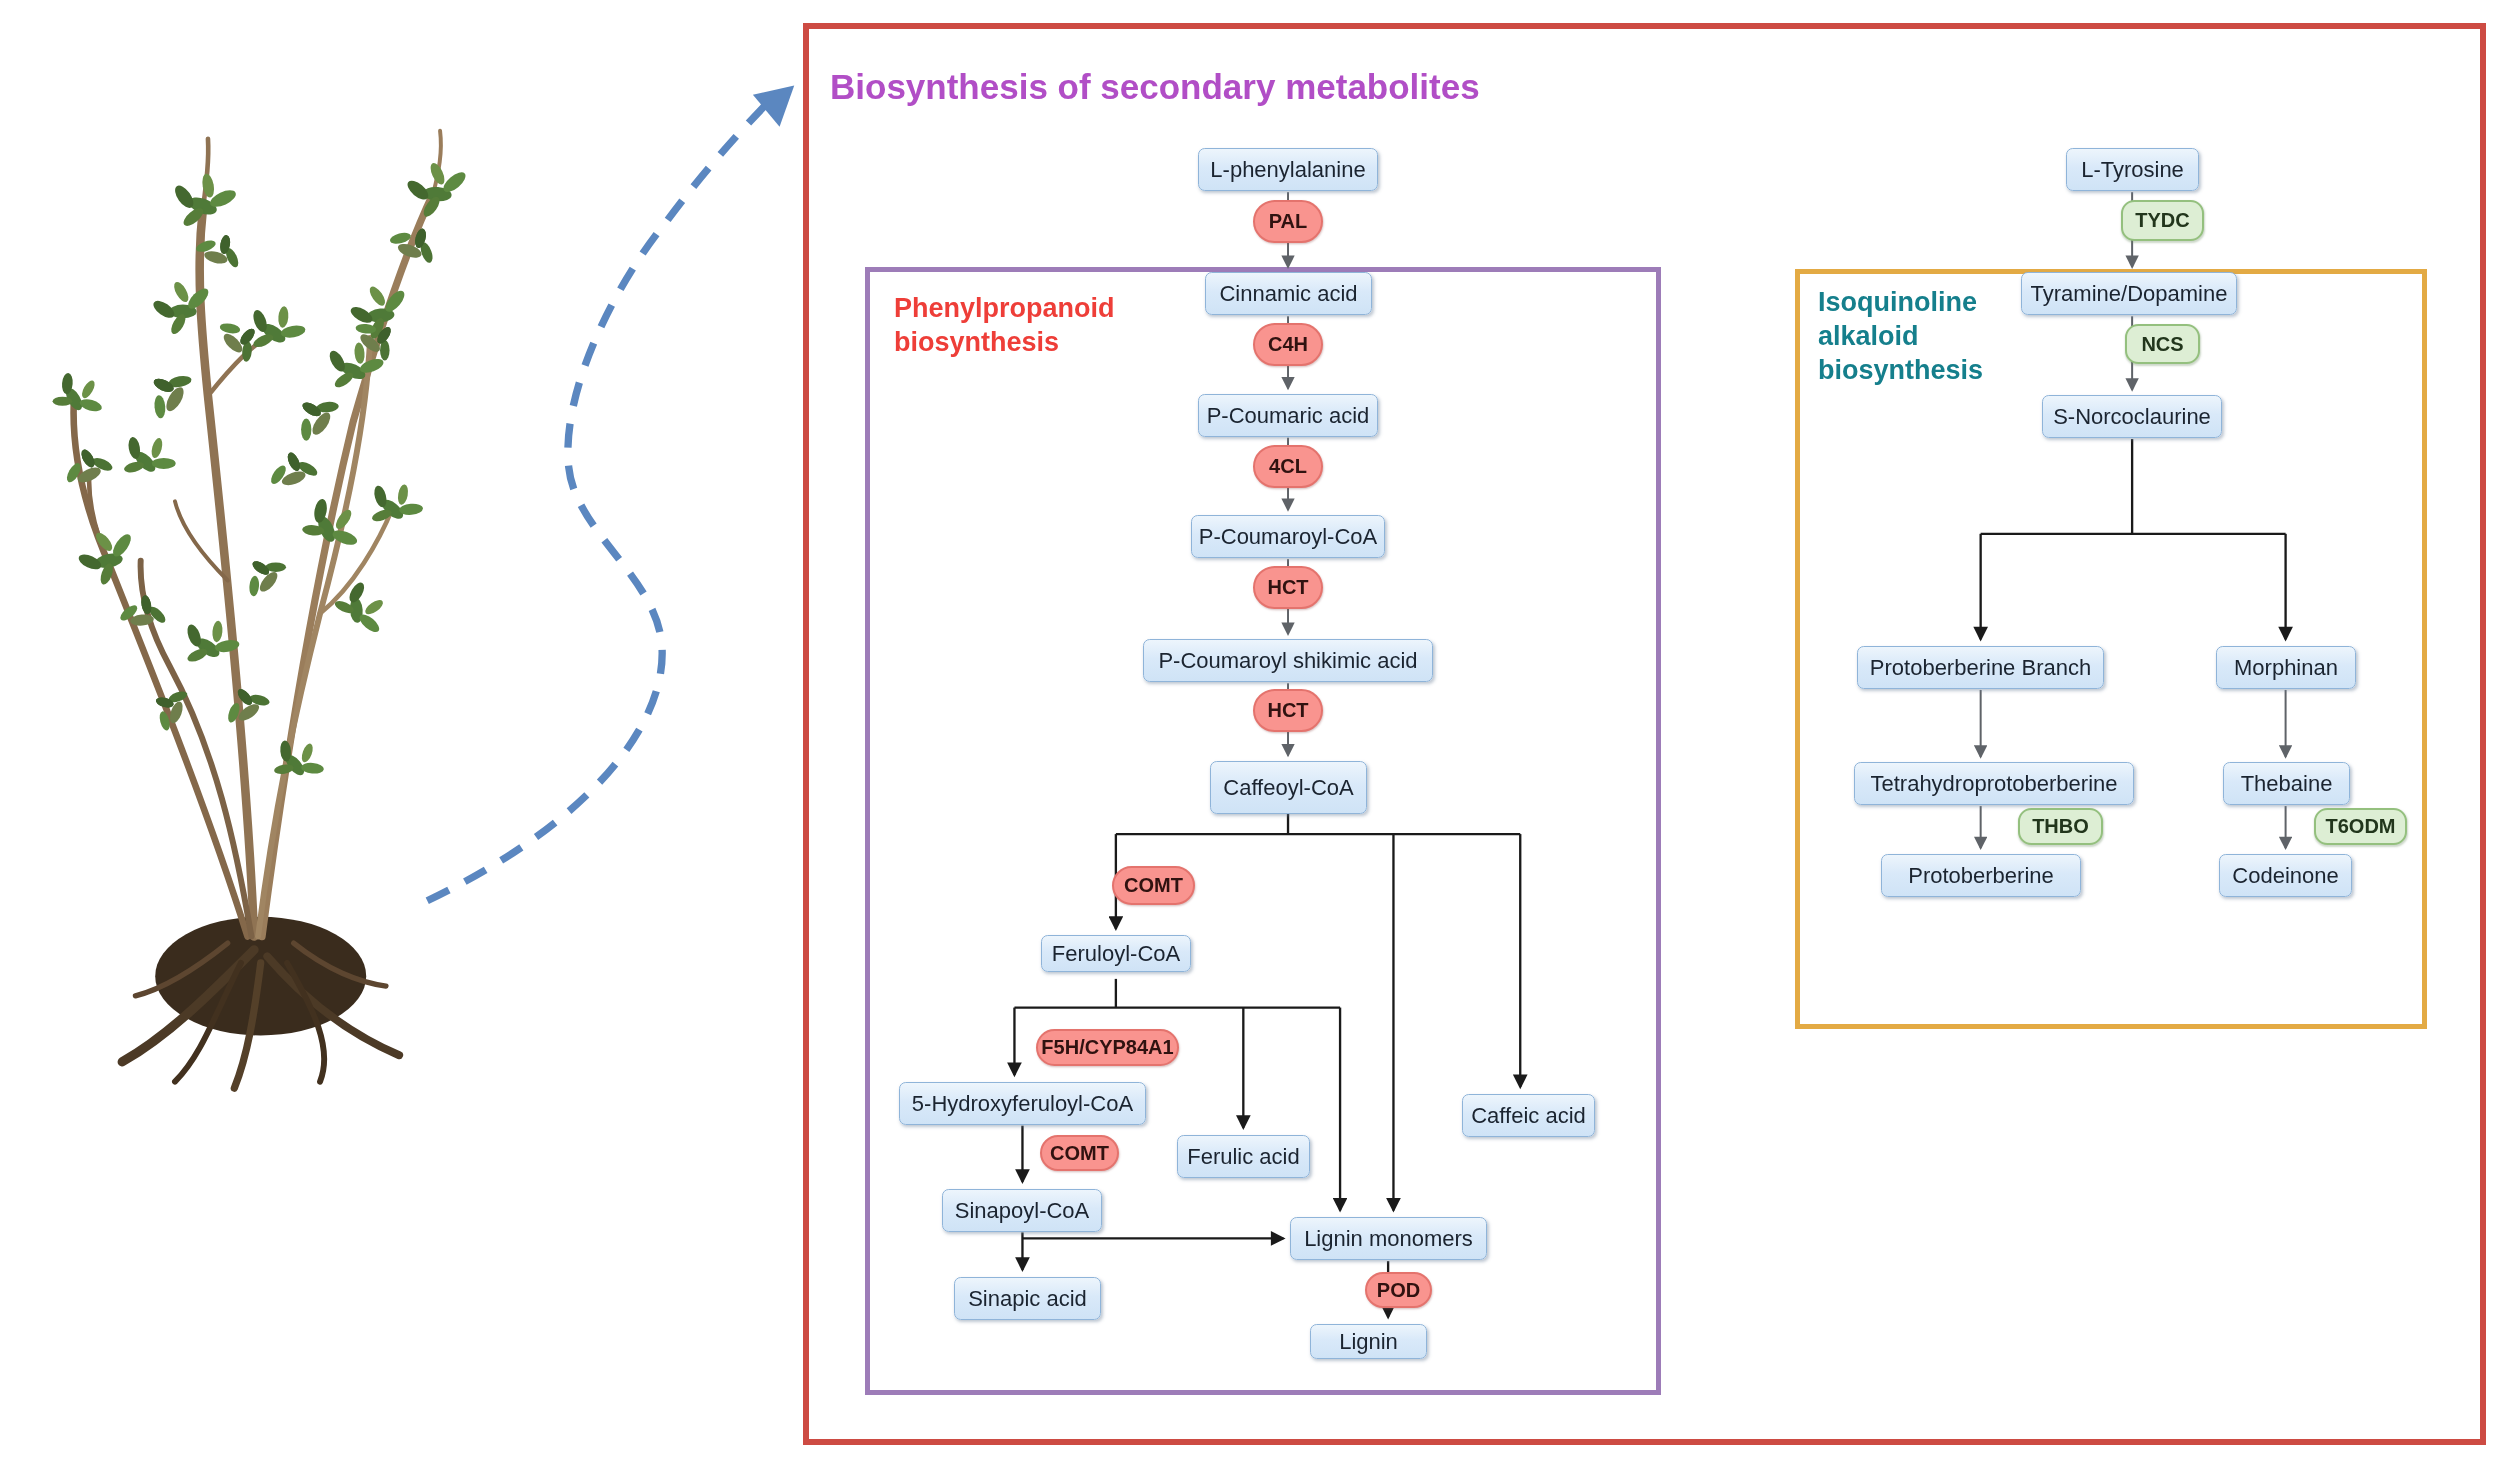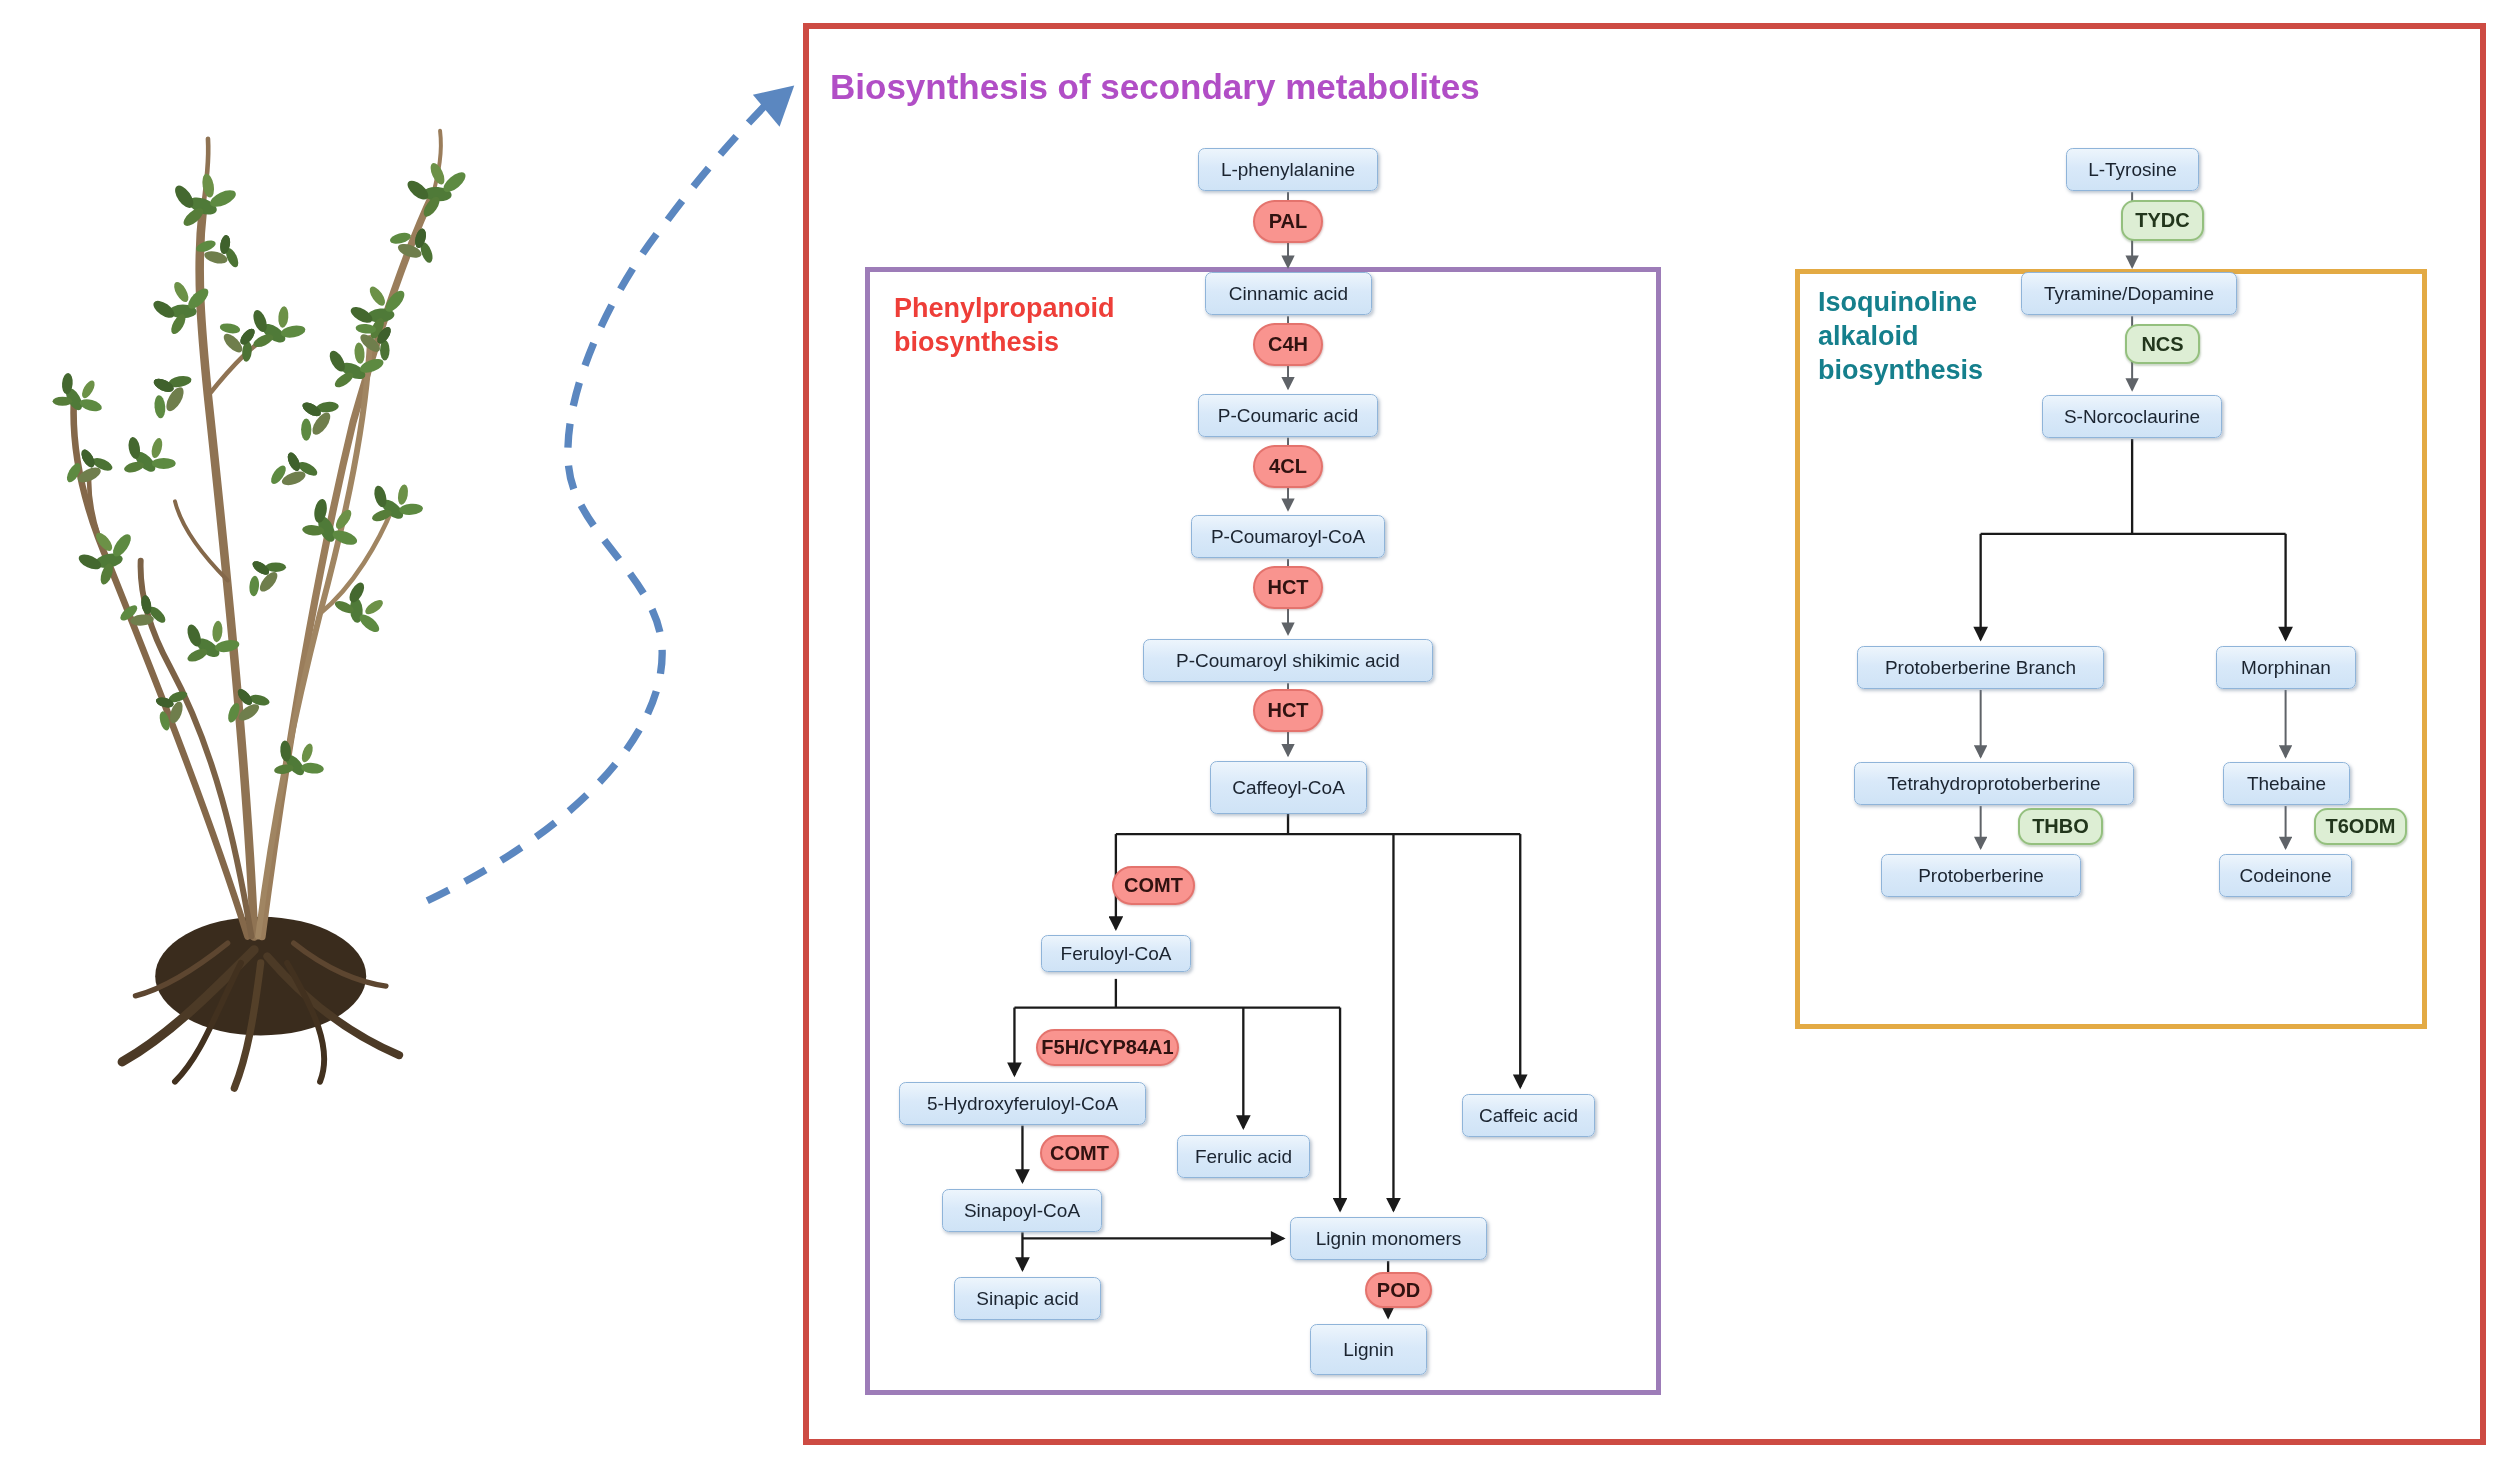--- a/index.html
+++ b/index.html
@@ -27,21 +27,21 @@
   #ab path{fill:var(--black_line);}
   #dashed-arrow-path{stroke:var(--dashed_arrow);stroke-width:11px;fill:none;
                      stroke-dasharray:36 27;stroke-linecap:butt;}
   #dashed-arrow-head{fill:var(--dashed_arrow);}
 
   .node{position:absolute;box-sizing:border-box;display:flex;align-items:center;justify-content:center;
         white-space:nowrap;}
   .metabolite{background:linear-gradient(180deg,#edf5fc 0%,#d9e9f9 45%,#cfe3f6 100%);
         border:1.7px solid var(--metabolite_border);border-radius:6.7px;
         box-shadow:1.3px 2px 3.3px rgba(110,130,155,.45);
-        color:#1b2430;font-size:19px;}
+        color:#1b2430;font-size:22px;}
   .enzyme-red{background:var(--enzyme_red_fill);border:2px solid var(--enzyme_red_border);
         border-radius:667px;color:#301210;font-weight:bold;font-size:20px;
         box-shadow:0.7px 1.3px 2px rgba(150,90,90,.35);}
   .enzyme-green{background:var(--enzyme_green_fill);border:2px solid var(--enzyme_green_border);
         border-radius:13.3px;color:#22361c;font-weight:bold;font-size:20px;
         box-shadow:0.7px 1.3px 2px rgba(110,140,100,.35);margin-left:30px;}
 </style>
 </head>
 <body>
 
@@ -191,21 +191,21 @@
       <div class="node metabolite" style="left: 1041px; top: 935px; width: 150px; height: 37px;">Feruloyl-CoA</div>
       <div class="node enzyme-red" style="left: 1036px; top: 1029px; width: 143px; height: 37px;">F5H/CYP84A1</div>
       <div class="node metabolite" style="left: 899px; top: 1082px; width: 247px; height: 43px;">5-Hydroxyferuloyl-CoA</div>
       <div class="node enzyme-red" style="left: 1040px; top: 1135px; width: 79px; height: 36px;">COMT</div>
       <div class="node metabolite" style="left: 1177px; top: 1135px; width: 133px; height: 43px;">Ferulic acid</div>
       <div class="node metabolite" style="left: 1462px; top: 1094px; width: 133px; height: 43px;">Caffeic acid</div>
       <div class="node metabolite" style="left: 942px; top: 1189px; width: 160px; height: 43px;">Sinapoyl-CoA</div>
       <div class="node metabolite" style="left: 954px; top: 1277px; width: 147px; height: 43px;">Sinapic acid</div>
       <div class="node metabolite" style="left: 1290px; top: 1217px; width: 197px; height: 43px;">Lignin monomers</div>
       <div class="node enzyme-red" style="left: 1365px; top: 1272px; width: 67px; height: 36px;">POD</div>
-      <div class="node metabolite" style="left: 1310px; top: 1324px; width: 117px; height: 51px;">Lignin</div>
+      <div class="node metabolite" style="left: 1310px; top: 1324px; width: 117px; height: 35px;">Lignin</div>
       <div class="node metabolite" style="left: 2066px; top: 148px; width: 133px; height: 43px;">L-Tyrosine</div>
       <div class="node enzyme-green" style="left: 2091px; top: 200px; width: 83px; height: 41px;">TYDC</div>
       <div class="node metabolite" style="left: 2021px; top: 272px; width: 216px; height: 43px;">Tyramine/Dopamine</div>
       <div class="node enzyme-green" style="left: 2095px; top: 324px; width: 75px; height: 40px;">NCS</div>
       <div class="node metabolite" style="left: 2042px; top: 395px; width: 180px; height: 43px;">S-Norcoclaurine</div>
       <div class="node metabolite" style="left: 1857px; top: 646px; width: 247px; height: 43px;">Protoberberine Branch</div>
       <div class="node metabolite" style="left: 2216px; top: 646px; width: 140px; height: 43px;">Morphinan</div>
       <div class="node metabolite" style="left: 1854px; top: 762px; width: 280px; height: 43px;">Tetrahydroprotoberberine</div>
       <div class="node enzyme-green" style="left: 1988px; top: 808px; width: 85px; height: 37px;">THBO</div>
       <div class="node metabolite" style="left: 1881px; top: 854px; width: 200px; height: 43px;">Protoberberine</div>

